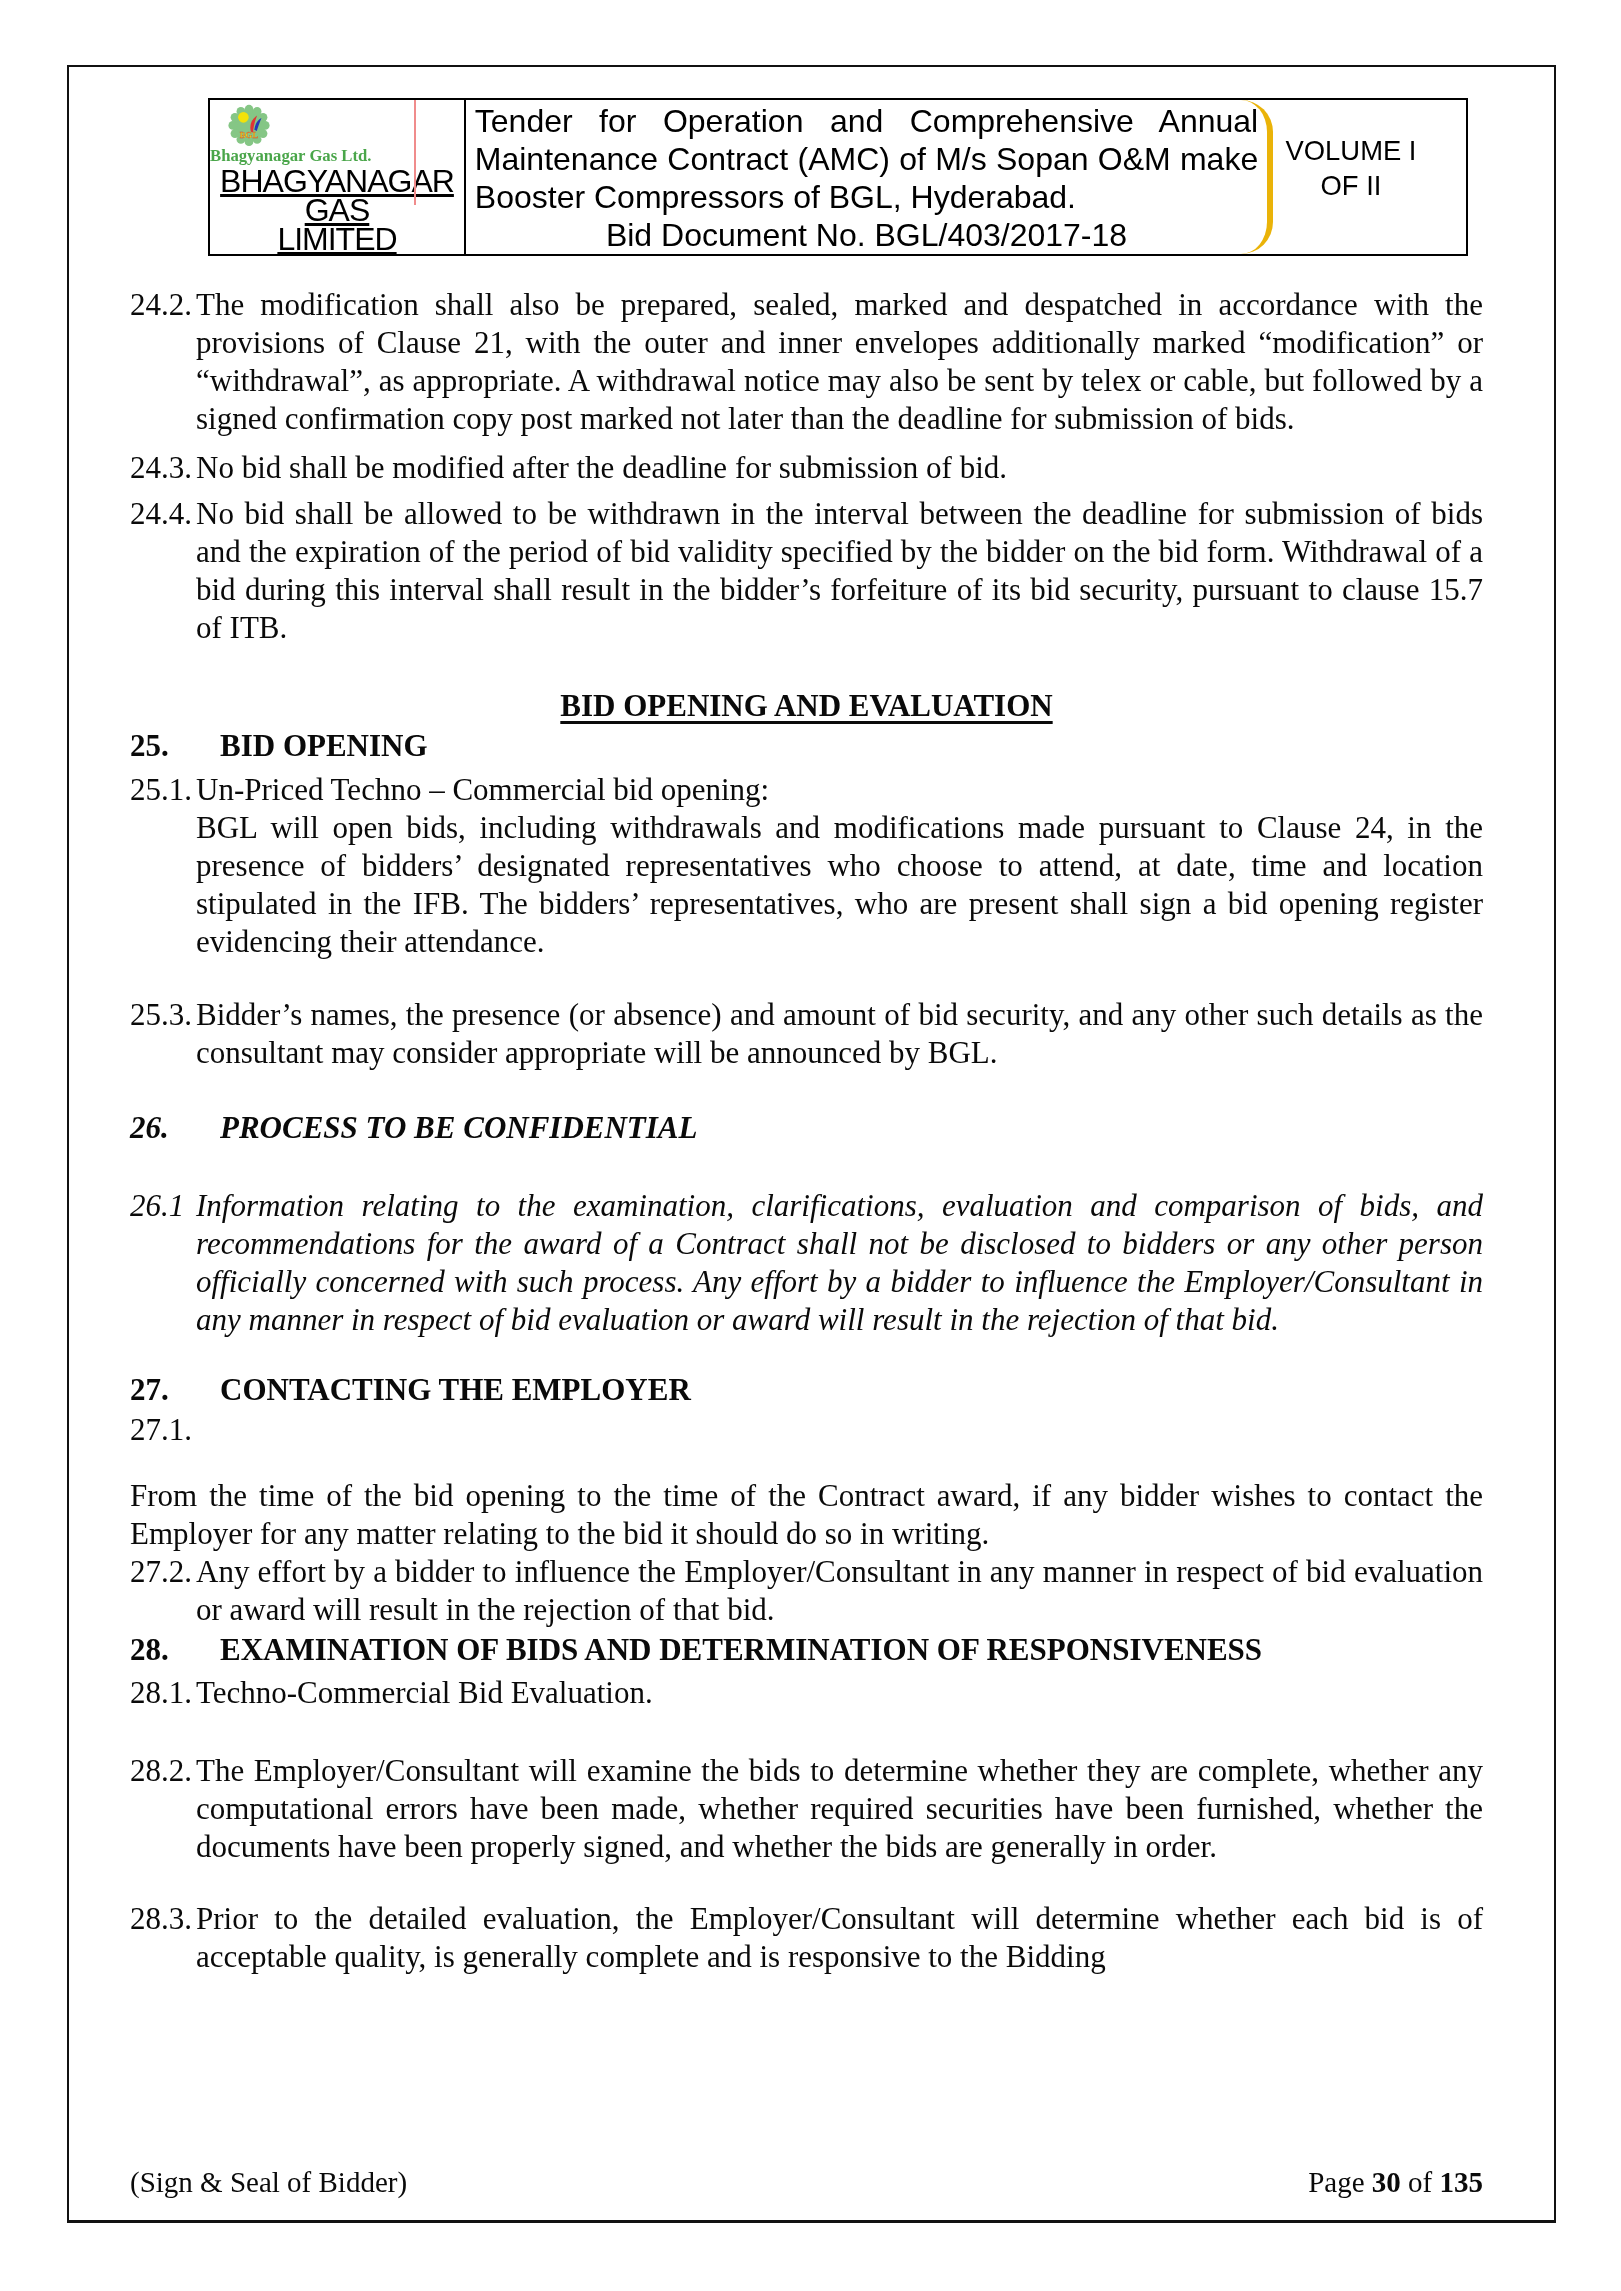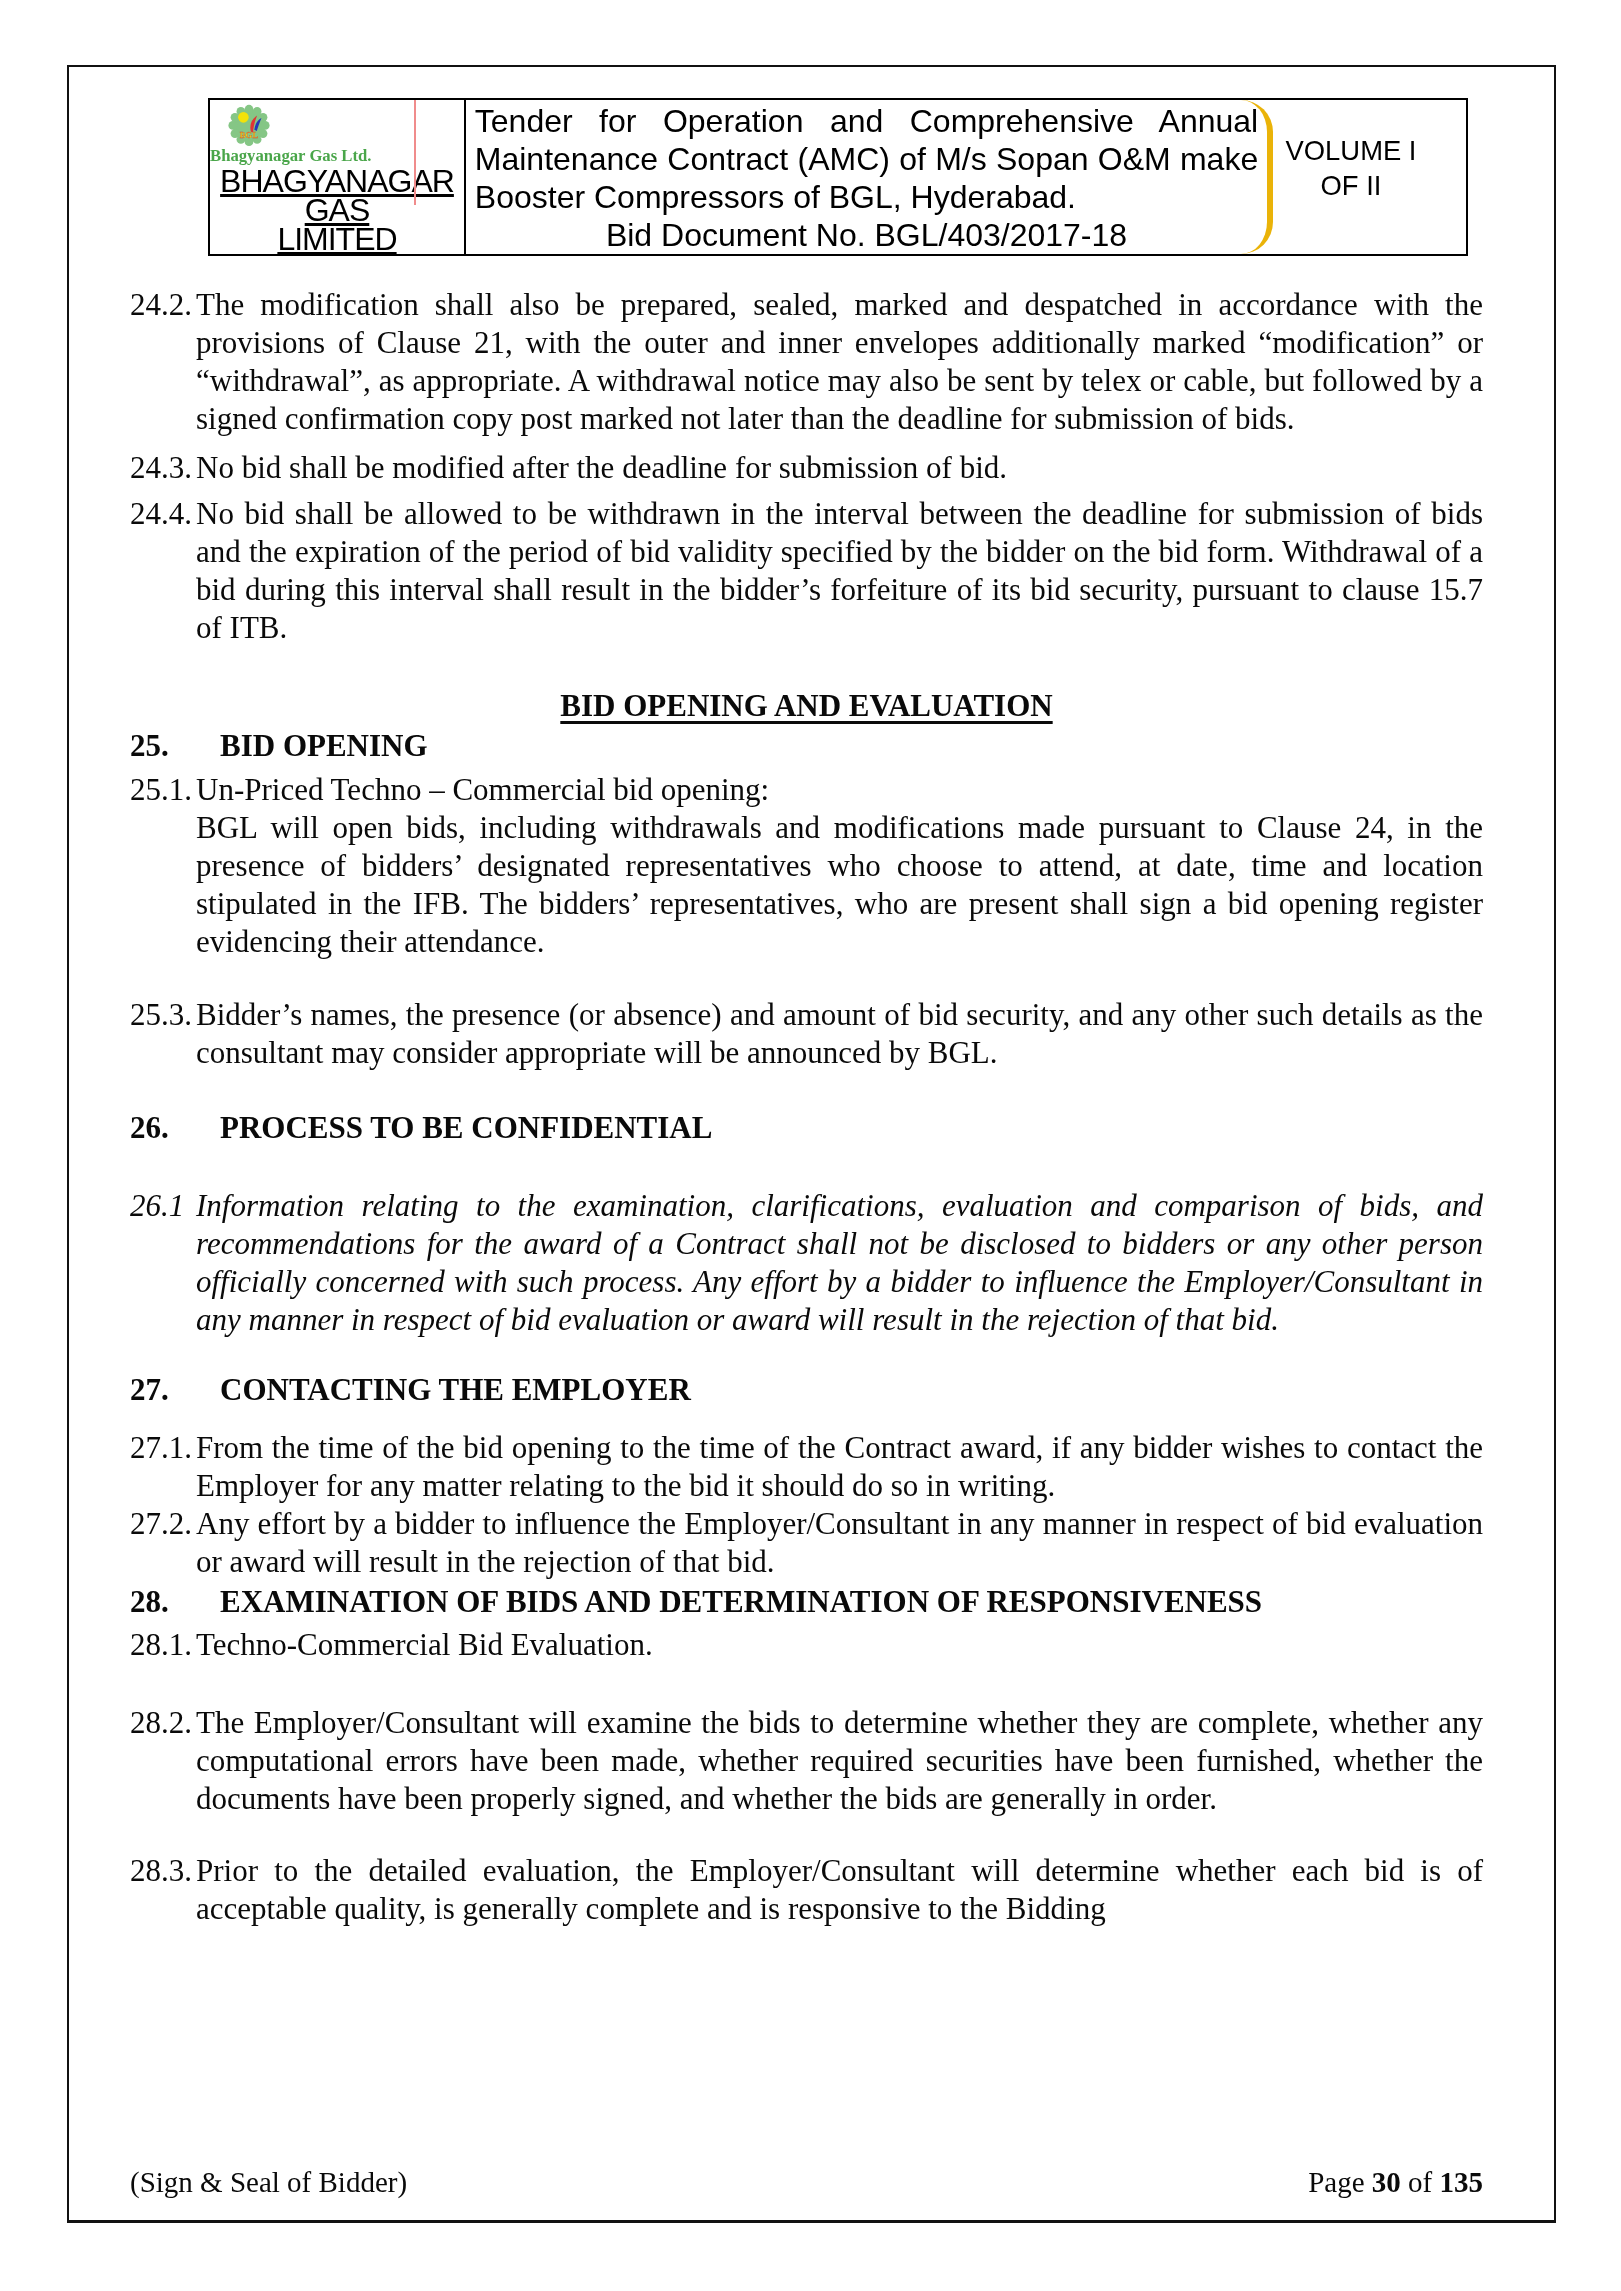--- a/index.html
+++ b/index.html
@@ -142,35 +142,35 @@
         <p>Un-Priced Techno – Commercial bid opening:</p>
         <p>BGL will open bids, including withdrawals and modifications made pursuant to Clause 24, in the presence of bidders’ designated representatives who choose to attend, at date, time and location stipulated in the IFB. The bidders’ representatives, who are present shall sign a bid opening register evidencing their attendance.</p>
       </span>
     </div>
     <div class="row clause" style="margin-top: 35px;">
       <span class="num">25.3.</span>
       <span class="txt">
         <p>Bidder’s names, the presence (or absence) and amount of bid security, and any other such details as the consultant may consider appropriate will be announced by BGL.</p>
       </span>
     </div>
-    <div class="row heading" style="margin-top: 37px;">
+    <div class="row heading" style="margin-top: 37px; font-style: italic;">
       <span class="num">26.</span>
       <span class="txt">PROCESS TO BE CONFIDENTIAL</span>
     </div>
     <div class="row clause" style="margin-top: 40px; font-style: italic;">
       <span class="num">26.1</span>
       <span class="txt">
         <p>Information relating to the examination, clarifications, evaluation and comparison of bids, and recommendations for the award of a Contract shall not be disclosed to bidders or any other person officially concerned with such process. Any effort by a bidder to influence the Employer/Consultant in any manner in respect of bid evaluation or award will result in the rejection of that bid.</p>
       </span>
     </div>
     <div class="row heading" style="margin-top: 32px;">
       <span class="num">27.</span>
       <span class="txt">CONTACTING THE EMPLOYER</span>
     </div>
-    <div class="row clause" style="margin-top: 20px;">
+    <div class="row clause" style="margin-top: 2px; flex-direction: column;">
       <span class="num">27.1.</span>
       <span class="txt">
         <p>From the time of the bid opening to the time of the Contract award, if any bidder wishes to contact the Employer for any matter relating to the bid it should do so in writing.</p>
       </span>
     </div>
     <div class="row clause" style="margin-top: 0px;">
       <span class="num">27.2.</span>
       <span class="txt">
         <p>Any effort by a bidder to influence the Employer/Consultant in any manner in respect of bid evaluation or award will result in the rejection of that bid.</p>
       </span>

